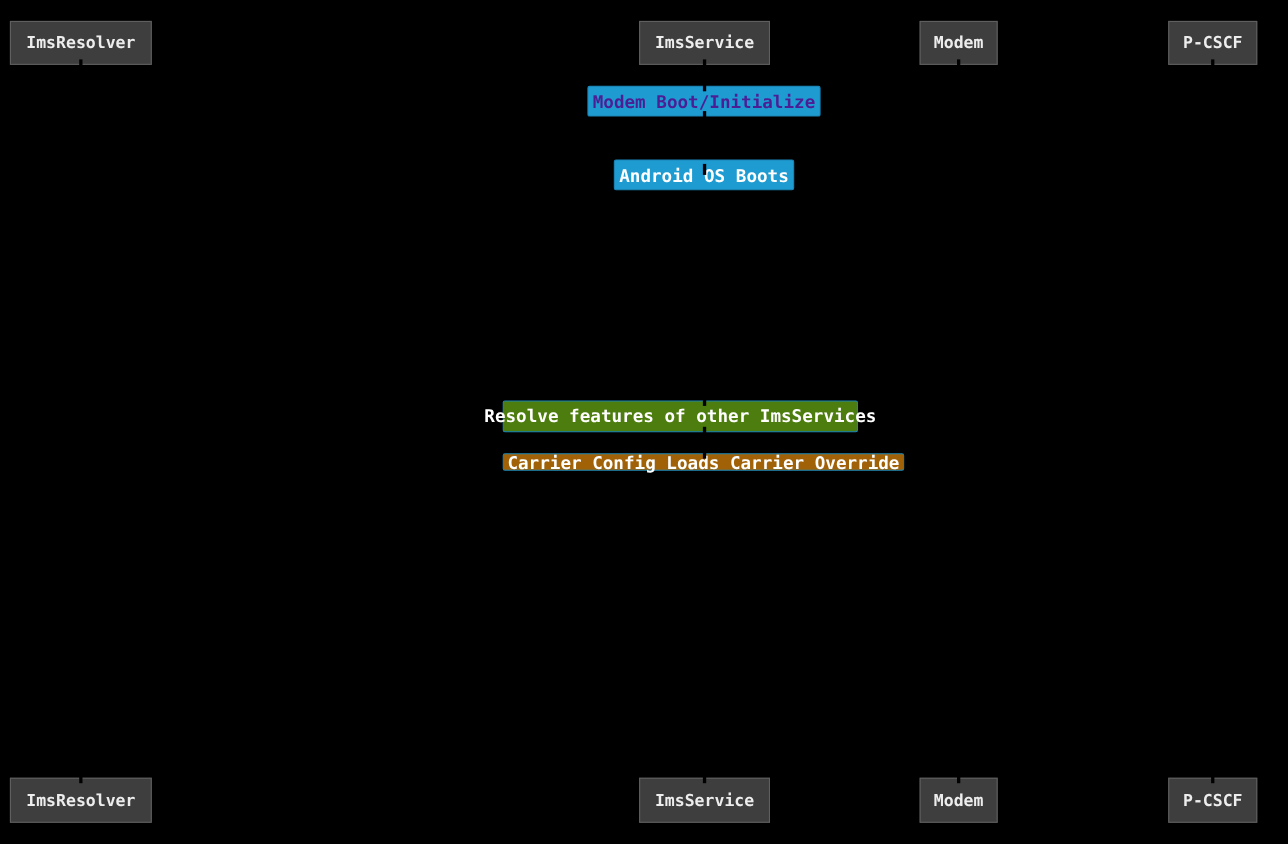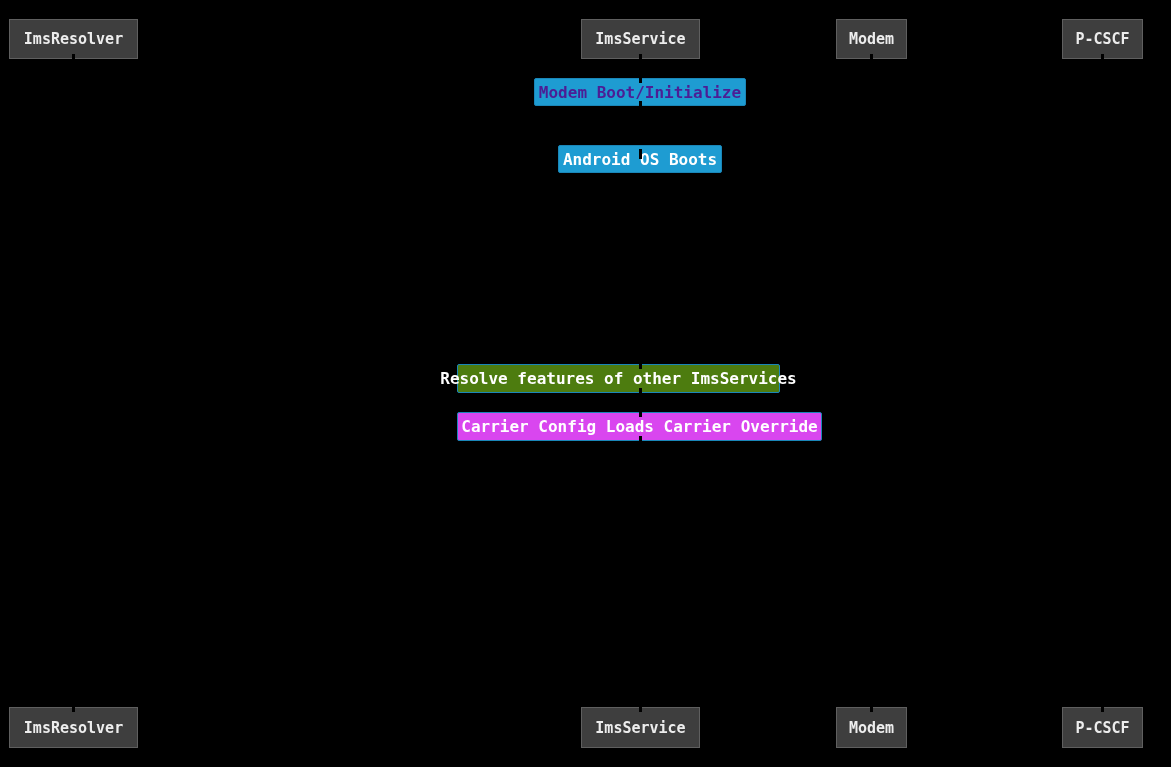--- a/index.html
+++ b/index.html
@@ -94,18 +94,18 @@
     <div class="note" style="left: 558px; top: 126px; width: 164px; height: 28px; background: rgb(30, 156, 210); border: 1px solid rgb(26, 134, 184); color: rgb(255, 255, 255); margin-top: 19px;">
       <span class="label">Android OS Boots</span>
     </div>
     <div class="tick" style="left: 639px; top: 121px; background: rgb(0, 0, 0);"></div>
     <div class="tick" style="left: 639px; top: 149px; background: rgb(0, 0, 0);"></div>
     <div class="note" style="left: 457px; top: 364px; width: 323px; height: 29px; background: #4d7c0f; border: 1px solid rgb(26, 134, 184); color: rgb(255, 255, 255);">
       <span class="label">Resolve features of other ImsServices</span>
     </div>
     <div class="tick" style="left: 638.5px; top: 359px; background: rgb(0, 0, 0);"></div>
     <div class="tick" style="left: 638.5px; top: 388px; background: rgb(0, 0, 0);"></div>
-    <div class="note" style="left: 457px; top: 412px; width: 365px; height: 29px; background: #d946ef; border: 1px solid rgb(26, 134, 184); color: rgb(255, 255, 255);">
+    <div class="note" style="left: 457px; top: 412px; width: 365px; height: 16px; background: #a16207; border: 1px solid rgb(26, 134, 184); color: rgb(255, 255, 255);">
       <span class="label">Carrier Config Loads Carrier Override</span>
     </div>
     <div class="tick" style="left: 638.5px; top: 407px; background: rgb(0, 0, 0);"></div>
     <div class="tick" style="left: 638.5px; top: 436px; background: rgb(0, 0, 0);"></div>
   </div>
 
 </body></html>

